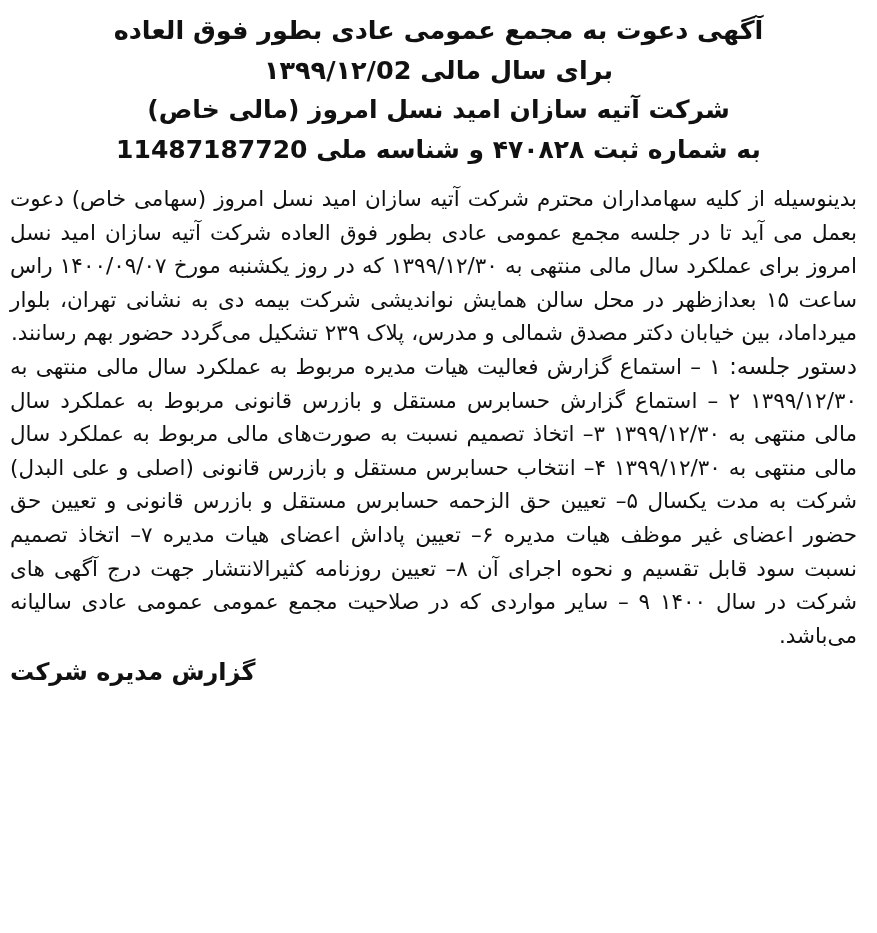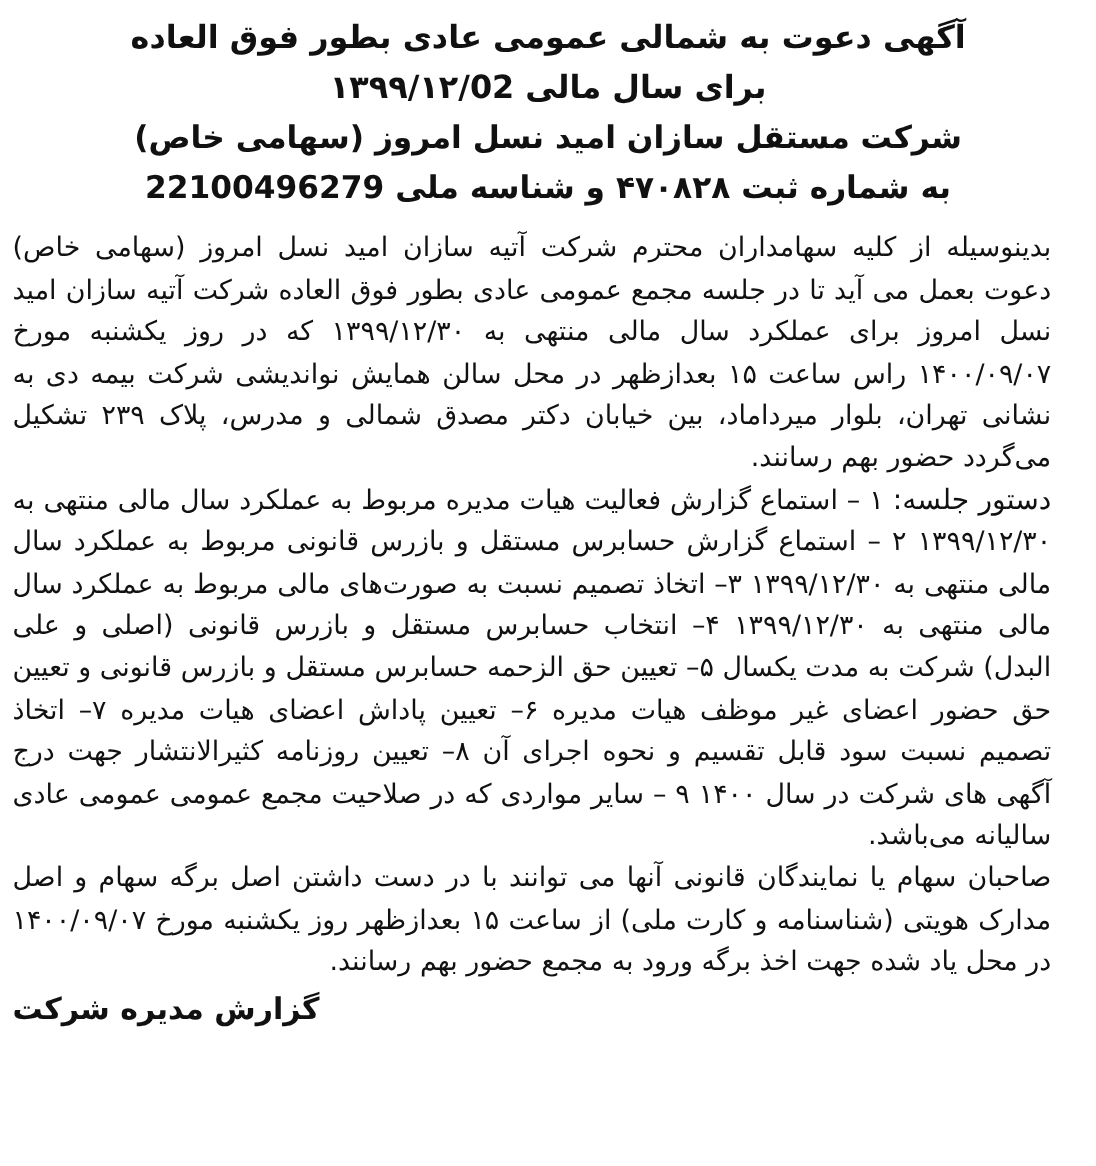--- a/index.html
+++ b/index.html
@@ -44,21 +44,21 @@
   .heading .hline.l2 { font-size: 25.5px; }
   .heading .hline.l3 { font-size: 25px; }
   .heading .hline.l4 { font-size: 25px; }
 
   
   .bodyblock {
     padding: 0 20px 0 10px;
     margin-top: 12px;
   }
   p.para {
-    margin: 0 16px 0 0;
+    margin: 0 0 0 0;
     font-size: 21.5px;
     line-height: 33.6px;
     text-align: justify;
     text-align-last: right;
     color: #111111;
     word-spacing: 0px;
   }
   .agenda-label {
     font-weight: normal;
     font-size: 22.5px;
@@ -75,33 +75,32 @@
     line-height: 36px;
     color: #111111;
   }
 </style>
 </head>
 <body>
 
 <div id="page">
 
   <div class="heading">
-    <span class="hline l1">آگهی دعوت به شمالی عمومی عادی بطور فوق العاده</span>
+    <span class="hline l1">آگهی دعوت به مجمع عمومی عادی بطور فوق العاده</span>
     <span class="hline l2">برای سال مالی ۱۳۹۹/۱۲/02</span>
-    <span class="hline l3">شرکت مستقل سازان امید نسل امروز (سهامی خاص)</span>
-    <span class="hline l4">به شماره ثبت ۴۷۰۸۲۸ و شناسه ملی 22100496279</span>
+    <span class="hline l3">شرکت آتیه سازان امید نسل امروز (مالی خاص)</span>
+    <span class="hline l4">به شماره ثبت ۴۷۰۸۲۸ و شناسه ملی 11487187720</span>
   </div>
 
   <div class="bodyblock">
 
     <p class="para">بدینوسیله از کلیه سهامداران محترم شرکت آتیه سازان امید نسل امروز (سهامی خاص) دعوت بعمل می آید تا در جلسه مجمع عمومی عادی بطور فوق العاده شرکت آتیه سازان امید نسل امروز برای عملکرد سال مالی منتهی به ۱۳۹۹/۱۲/۳۰ که در روز یکشنبه مورخ ۱۴۰۰/۰۹/۰۷ راس ساعت ۱۵ بعدازظهر در محل سالن همایش نواندیشی شرکت بیمه دی به نشانی تهران، بلوار میرداماد، بین خیابان دکتر مصدق شمالی و مدرس، پلاک ۲۳۹ تشکیل می‌گردد حضور بهم رسانند.</p>
 
     <p class="para"><span class="agenda-label">دستور جلسه:</span> <span>۱ – استماع گزارش فعالیت هیات مدیره مربوط به عملکرد سال مالی منتهی به ۱۳۹۹/۱۲/۳۰    ۲ – استماع گزارش حسابرس مستقل و بازرس قانونی مربوط به عملکرد سال مالی منتهی به ۱۳۹۹/۱۲/۳۰    ۳– اتخاذ تصمیم نسبت به صورت‌های مالی مربوط به عملکرد سال مالی منتهی به ۱۳۹۹/۱۲/۳۰    ۴– انتخاب حسابرس مستقل و بازرس قانونی (اصلی و علی البدل) شرکت به مدت یکسال ۵– تعیین حق الزحمه حسابرس مستقل و بازرس قانونی و تعیین حق حضور اعضای غیر موظف هیات مدیره   ۶– تعیین پاداش اعضای هیات مدیره ۷– اتخاذ تصمیم نسبت سود قابل تقسیم و نحوه اجرای آن ۸– تعیین روزنامه کثیرالانتشار جهت درج آگهی های شرکت در سال ۱۴۰۰    ۹ – سایر مواردی که در صلاحیت مجمع عمومی عمومی عادی سالیانه می‌باشد.</span></p>
 
-    <p class="para">صاحبان سهام یا نمایندگان قانونی آنها می توانند با در دست داشتن اصل برگه سهام و اصل مدارک هویتی (شناسنامه و کارت ملی) از ساعت ۱۵ بعدازظهر روز یکشنبه مورخ ۱۴۰۰/۰۹/۰۷ در محل یاد شده جهت اخذ برگه ورود به مجمع حضور بهم رسانند.</p>
 
   </div>
 
   <div class="sigline">
     <span class="sig">گزارش مدیره شرکت</span>
   </div>
 
 </div>
 
 </body></html>

